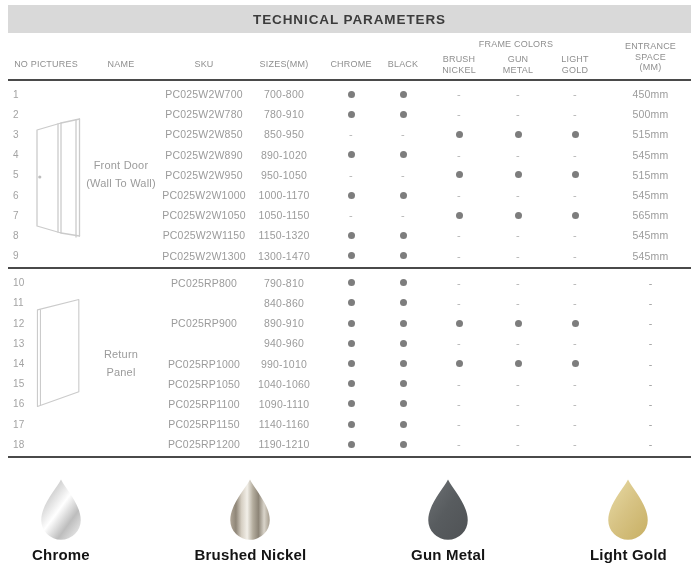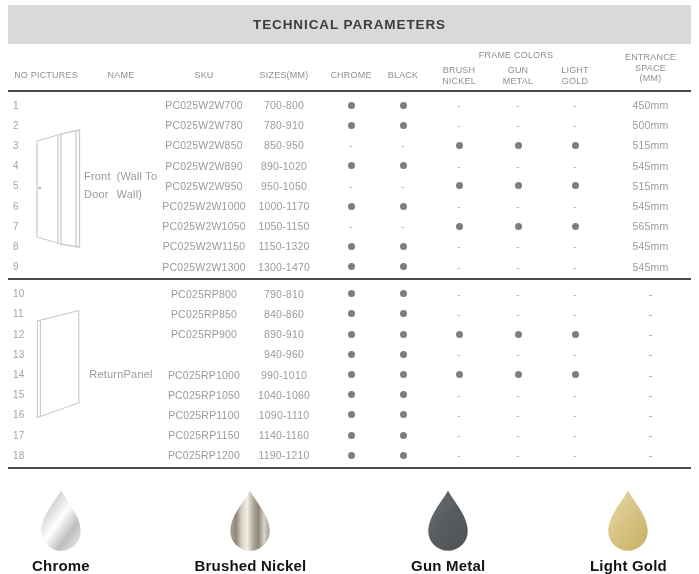--- a/index.html
+++ b/index.html
@@ -3,21 +3,21 @@
 <meta charset="utf-8">
 <style>
   * { box-sizing: border-box; }
   html, body { margin: 0; padding: 0; }
   body {
     width: 699px; height: 574px; background: #ffffff; overflow: hidden;
     font-family: "Liberation Sans", sans-serif;
     --cols: 26px 50px 74px 92px 68px 66px 38px 74px 44px 70px 81px;
   }
   .banner {
-    margin: 5px 8px 0; height: 39px; background: #d9d9d9;
+    margin: 5px 8px 0; height: 28px; background: #d9d9d9;
     display: flex; align-items: center; justify-content: center;
     font-weight: bold; font-size: 13.5px; letter-spacing: .9px; color: #3c3c3c;
   }
   .header {
     margin: 2px 8px 0; display: grid; grid-template-columns: var(--cols);
     grid-template-rows: 15px 29px; border-bottom: 2px solid #4a4a4a;
   }
   .h {
     font-size: 9px; color: #8f8f8f; text-align: center; letter-spacing: .2px;
     line-height: 1.2; align-self: center; grid-row: 2;
@@ -44,21 +44,21 @@
     display: flex; align-items: center; justify-content: center;
     color: #9b9b9b; font-size: 10.5px; letter-spacing: .2px;
   }
   .cell.no { justify-content: flex-start; padding-left: 5px; font-size: 10px; color: #a3a3a3; }
   .dot { width: 7px; height: 7px; border-radius: 50%; background: #7d7d7d; display: inline-block; }
   .dash { color: #b3b3b3; font-size: 11px; }
   .picture { grid-column: 2; grid-row: 1 / 10; }
   .group[data-group-index="0"] .picture svg { margin-top: 6px; }
   .group[data-group-index="1"] .picture svg { margin-bottom: 22px; }
   .gname {
-    grid-column: 3; grid-row: 1 / 10; display: flex; 
+    grid-column: 3; grid-row: 1 / 10; display: flex; flex-direction: column;
     justify-content: center; align-items: center; font-size: 11px; color: #9b9b9b; line-height: 1.6;
   }
   .hline { border: none; border-top: 2px solid #4a4a4a; margin: 1px 8px 2px; }
   .hline.last { margin: 2px 8px 0; }
   .swatches { display: flex; justify-content: space-between; padding: 0 32px; margin-top: 20px; }
   .swatch { display: flex; flex-direction: column; align-items: center; }
   .drop { width: 54px; height: 64px; }
   .swatch-label { margin-top: 4px; font-size: 15px; font-weight: bold; color: #141414; letter-spacing: .2px; }
 </style>
 </head>
@@ -306,21 +306,20 @@
       <span class="dash">-</span>
     </div>
     <div class="cell avail" style="grid-area: 1 / 9;">
       <span class="dash">-</span>
     </div>
     <div class="cell avail" style="grid-area: 1 / 10;">
       <span class="dash">-</span>
     </div>
     <div class="cell entrance" style="grid-area: 1 / 11;">-</div>
     <div class="cell no" style="grid-area: 2 / 1;">11</div>
-    <div class="cell sku" style="grid-area: 2 / 4;">PC025RP850</div>
     <div class="cell sizes" style="grid-area: 2 / 5; text-align: right;">840-860</div>
     <div class="cell avail" style="grid-area: 2 / 6;">
       <span class="dot"></span>
     </div>
     <div class="cell avail" style="grid-area: 2 / 7;">
       <span class="dot"></span>
     </div>
     <div class="cell avail" style="grid-area: 2 / 8;">
       <span class="dash">-</span>
     </div>

